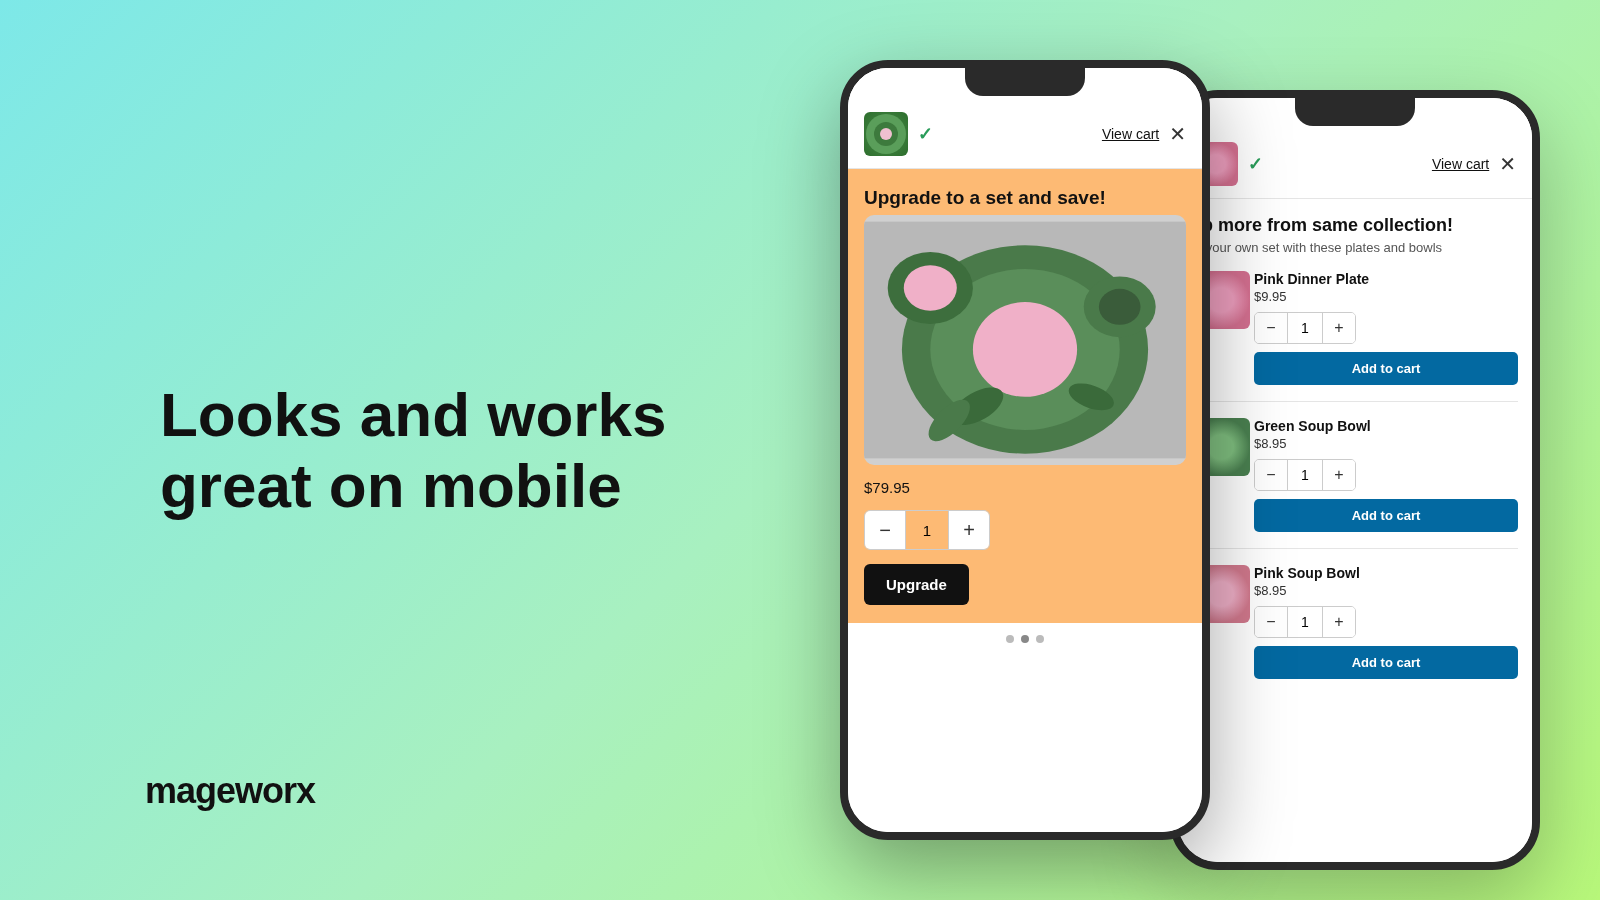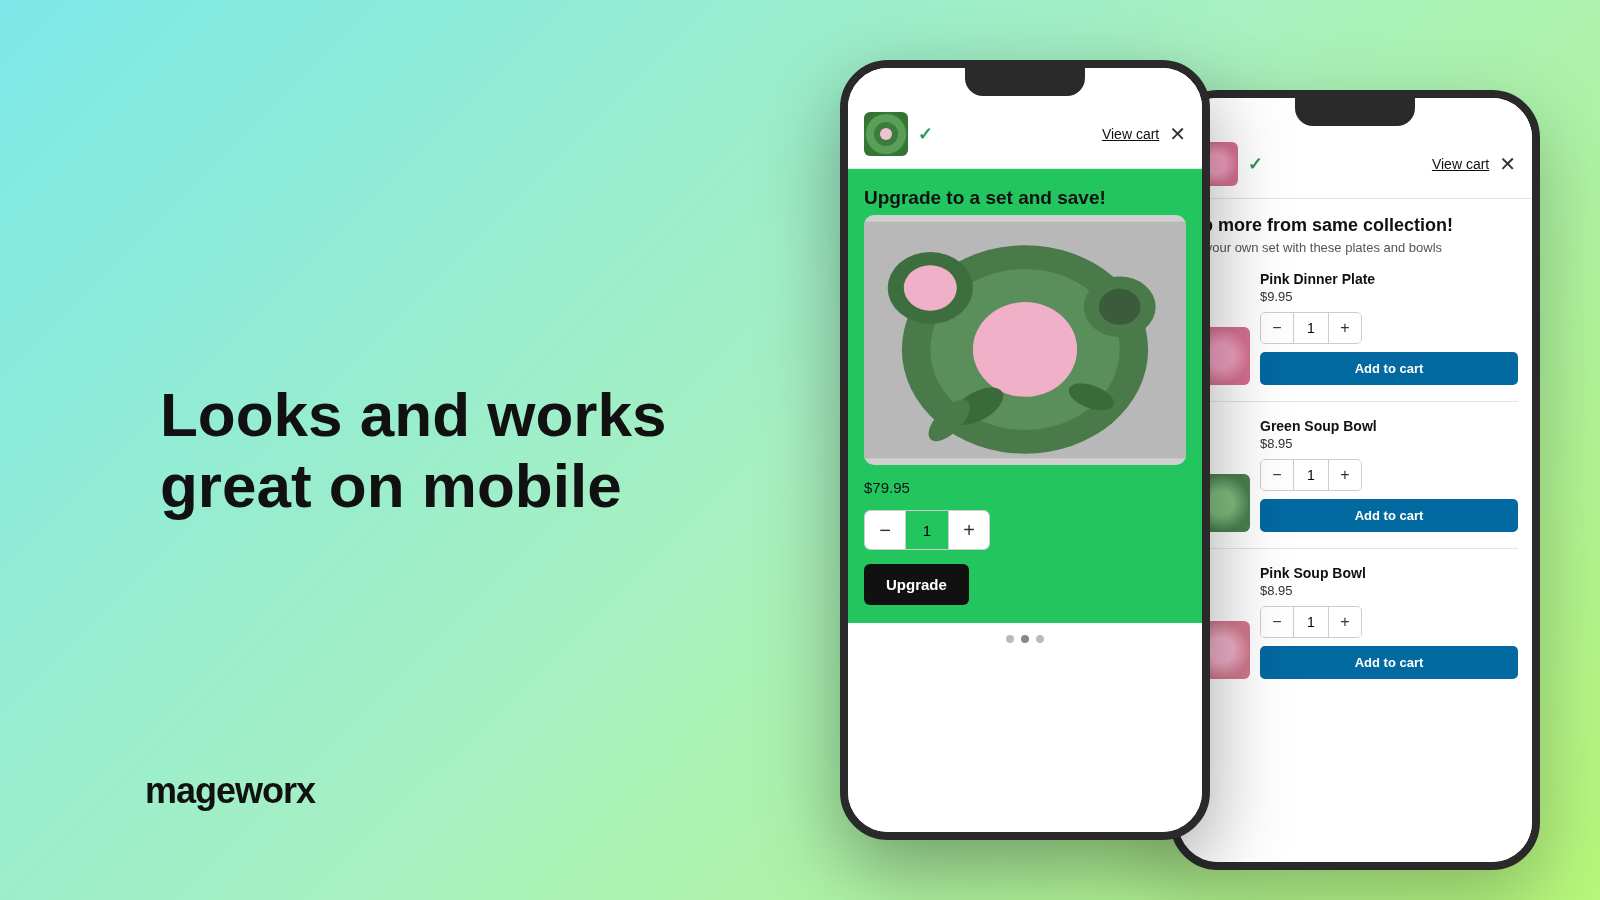--- a/index.html
+++ b/index.html
@@ -147,21 +147,21 @@
 
     .close-btn {
       font-size: 20px;
       color: #333;
       cursor: pointer;
       flex-shrink: 0;
     }
 
     .p1-body {
       padding: 18px 16px;
-      background: #22c55e;
+      background: #fdba74;
     }
 
     .upgrade-title {
       font-size: 19px;
       font-weight: 800;
       color: #111;
       margin-bottom: 6px;
     }
 
     .upgrade-desc {
@@ -293,23 +293,23 @@
     }
 
     .collection-desc {
       font-size: 13px;
       color: #555;
       margin-bottom: 16px;
     }
 
     .product-row {
       display: flex;
-      gap: 10px;
+      gap: 4px;
       margin-bottom: 16px;
-      align-items: flex-end;
+      align-items: flex-start;
     }
 
     .product-row-thumb {
       width: 58px;
       height: 58px;
       border-radius: 6px;
       overflow: hidden;
       flex-shrink: 0;
     }
 

